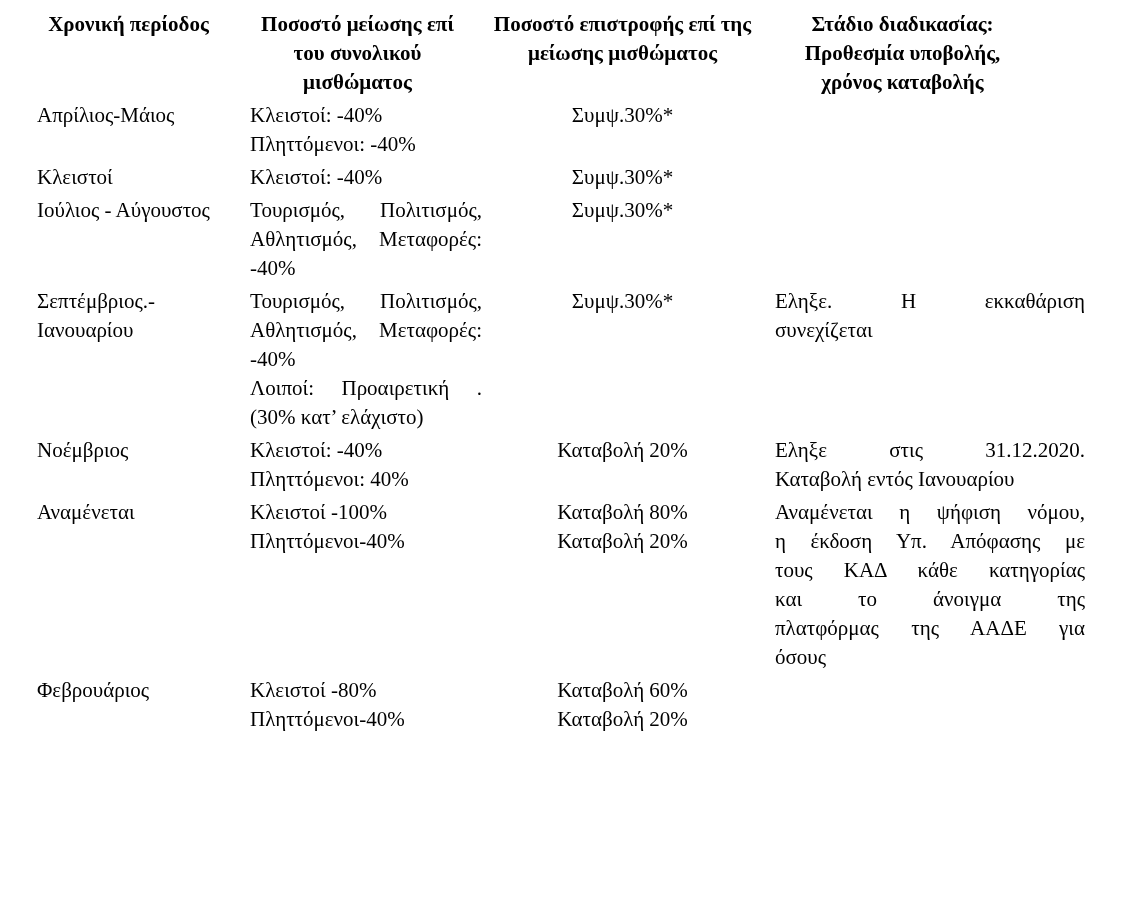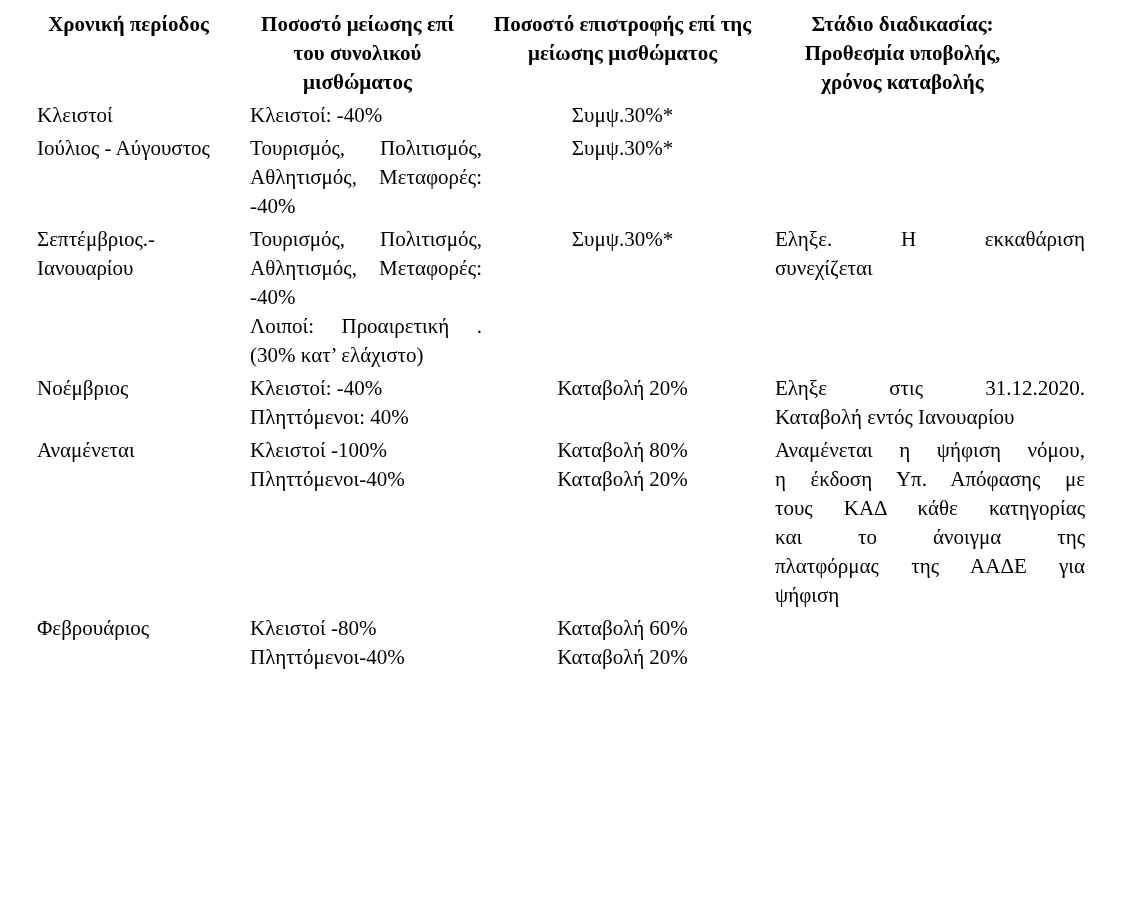--- a/index.html
+++ b/index.html
@@ -68,20 +68,33 @@
           </th>
         <th class="h4">
             <div>Στάδιο διαδικασίας:</div>
             <div>Προθεσμία υποβολής,</div>
             <div>χρόνος καταβολής</div>
           </th>
       </tr>
     </thead>
     <tbody>
 
+  <tr>
+    <td class="c1">
+            <div>Απρίλιος-Μάιος</div>
+          </td>
+    <td class="c2">
+            <div>Κλειστοί: -40%</div>
+            <div>Πληττόμενοι: -40%</div>
+          </td>
+    <td class="c3">
+            <div>Συμψ.30%*</div>
+          </td>
+    <td class="c4"></td>
+  </tr>
 
   <tr>
     <td class="c1">
             <div>Κλειστοί</div>
           </td>
     <td class="c2">
             <div>Κλειστοί: -40%</div>
           </td>
     <td class="c3">
             <div>Συμψ.30%*</div>
@@ -154,21 +167,21 @@
     <td class="c3">
             <div>Καταβολή 80%</div>
             <div>Καταβολή 20%</div>
           </td>
     <td class="c4">
             <div class="just">Αναμένεται η ψήφιση νόμου,</div>
             <div class="just">η έκδοση Υπ. Απόφασης με</div>
             <div class="just">τους ΚΑΔ κάθε κατηγορίας</div>
             <div class="just">και το άνοιγμα της</div>
             <div class="just">πλατφόρμας της ΑΑΔΕ για</div>
-            <div>ψήφιση</div>
+            <div>όσους</div>
           </td>
   </tr>
 
   <tr>
     <td class="c1">
             <div>Φεβρουάριος</div>
           </td>
     <td class="c2">
             <div>Κλειστοί -80%</div>
             <div>Πληττόμενοι-40%</div>

